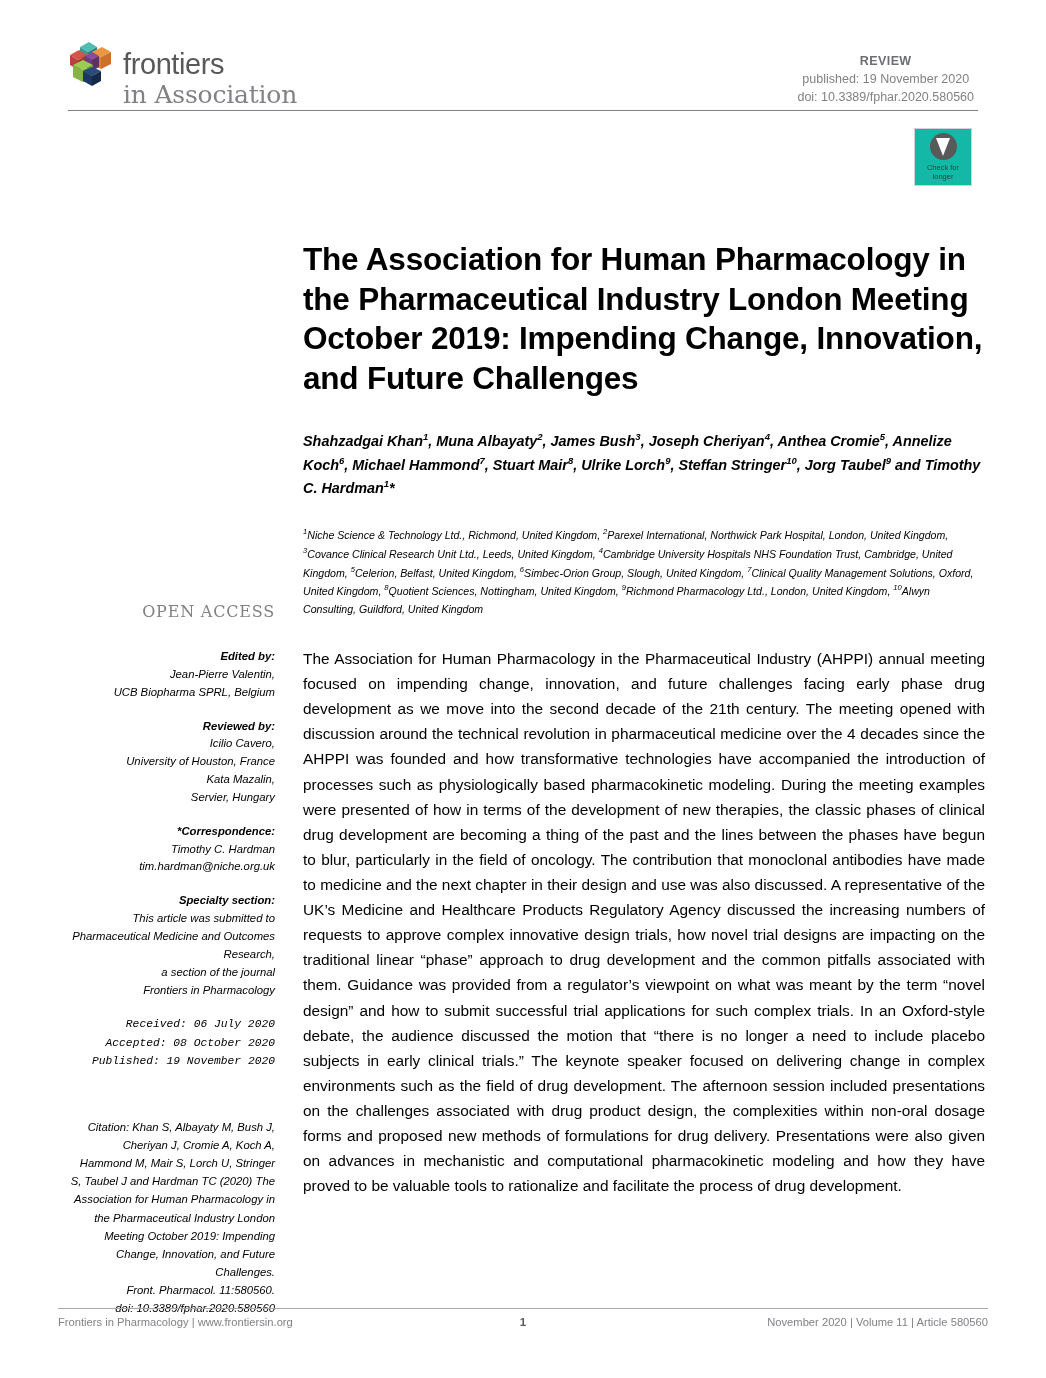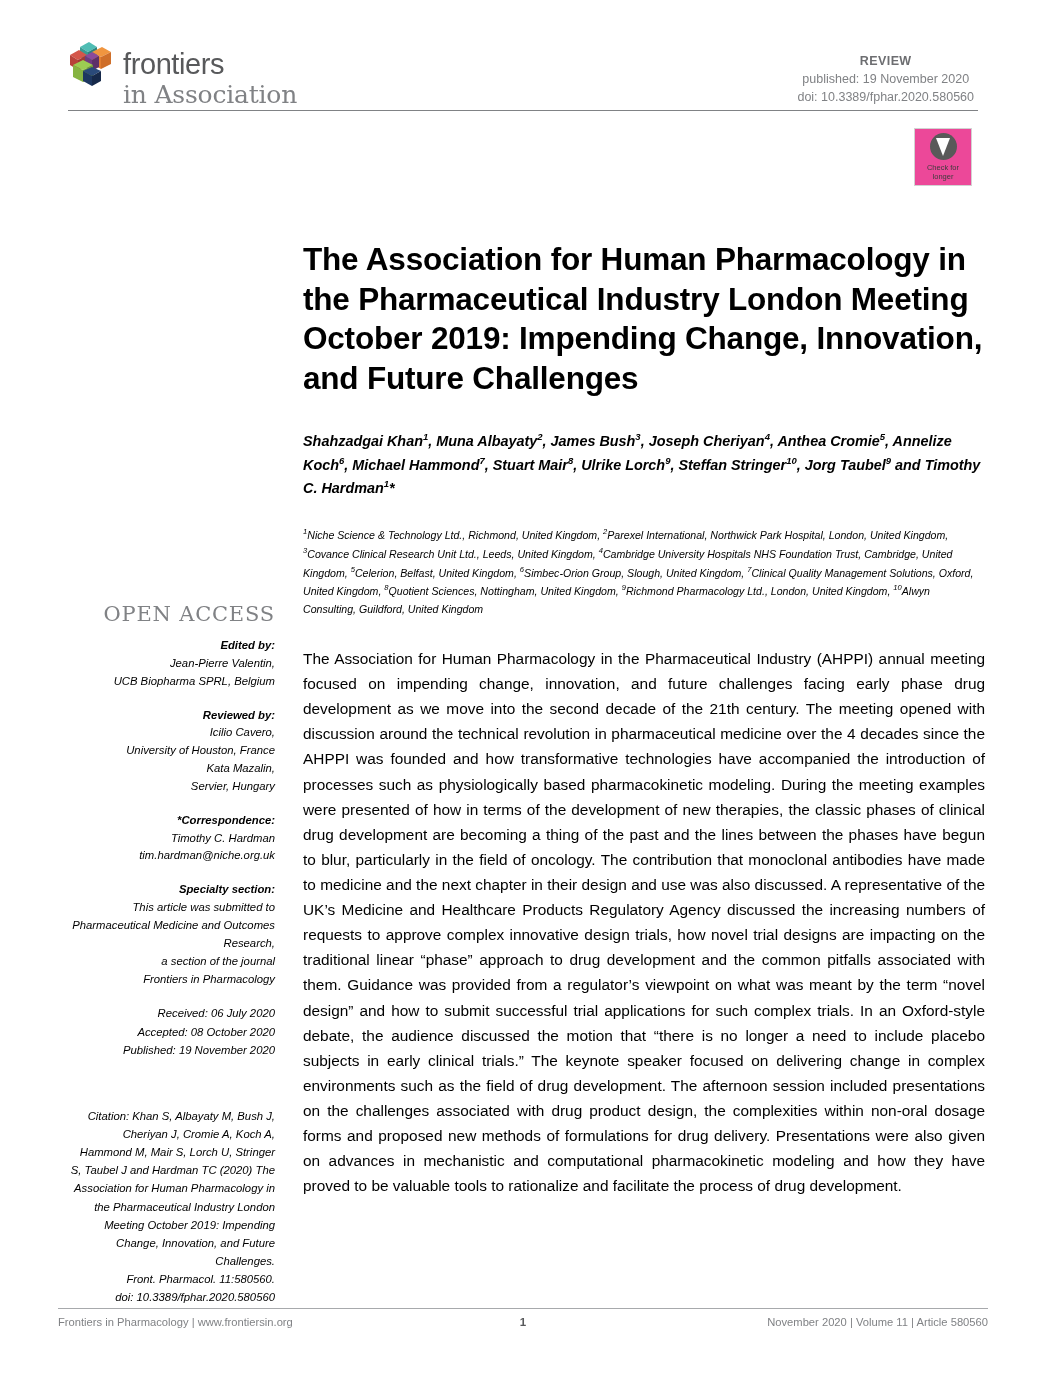--- a/index.html
+++ b/index.html
@@ -79,21 +79,21 @@
     background: #808285;
   }
 
   
   .crossmark {
     position: absolute;
     left: 914px;
     top: 128px;
     width: 58px;
     height: 58px;
-    background: #ec4899;
+    background: #14b8a6;
     border: 1px solid #d2d2d2;
     box-sizing: border-box;
     display: flex;
     flex-direction: column;
     align-items: center;
     justify-content: flex-start;
     padding-top: 4px;
   }
   .crossmark-circle {
     width: 27px;
@@ -166,44 +166,45 @@
   
   .sidebar {
     position: absolute;
     left: 68px;
     top: 604px;
     width: 207px;
     text-align: right;
   }
   .open-access {
     font-family: "DejaVu Serif", serif;
-    font-size: 21px;
+    font-size: 16px;
     color: #808285;
     letter-spacing: 0.8px;
-    margin-bottom: 12px;
+    margin-bottom: 28px;
     line-height: 1;
   }
   .side-block {
     font-size: 11.3px;
     font-style: italic;
     line-height: 1.58;
     color: #000;
     margin-bottom: 16px;
   }
   .side-block .hd {
     font-weight: bold;
     font-style: italic;
     display: block;
   }
   .side-dates {
     font-size: 11.3px;
     font-style: italic;
     line-height: 1.62;
     color: #000;
     margin-bottom: 16px;
+    font-family: Liberation Mono, monospace;
   }
   .side-citation {
     font-size: 11.3px;
     font-style: italic;
     line-height: 1.6;
     color: #000;
     margin-top: 48px;
   }
 
   

